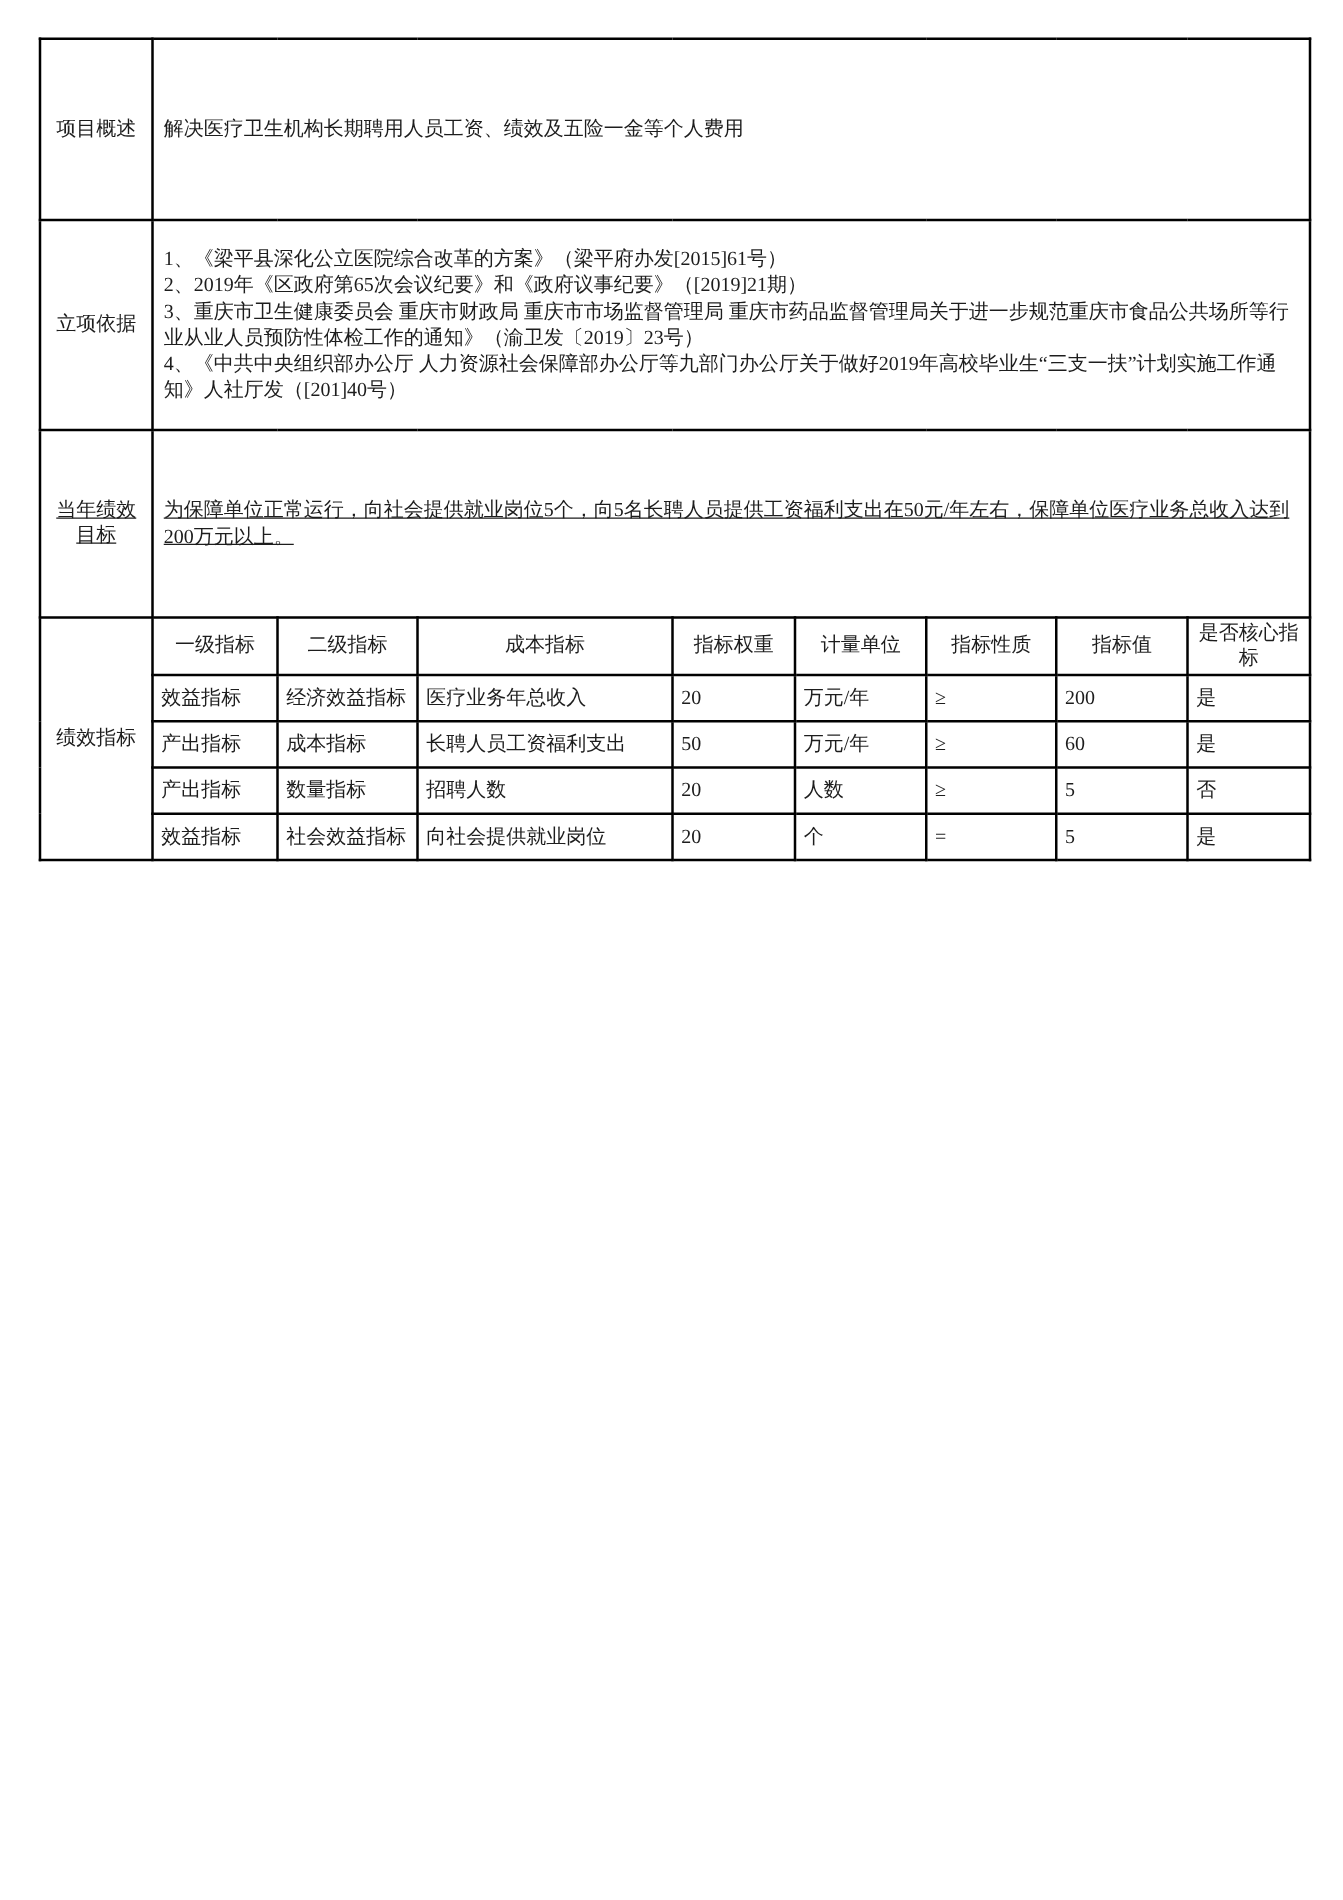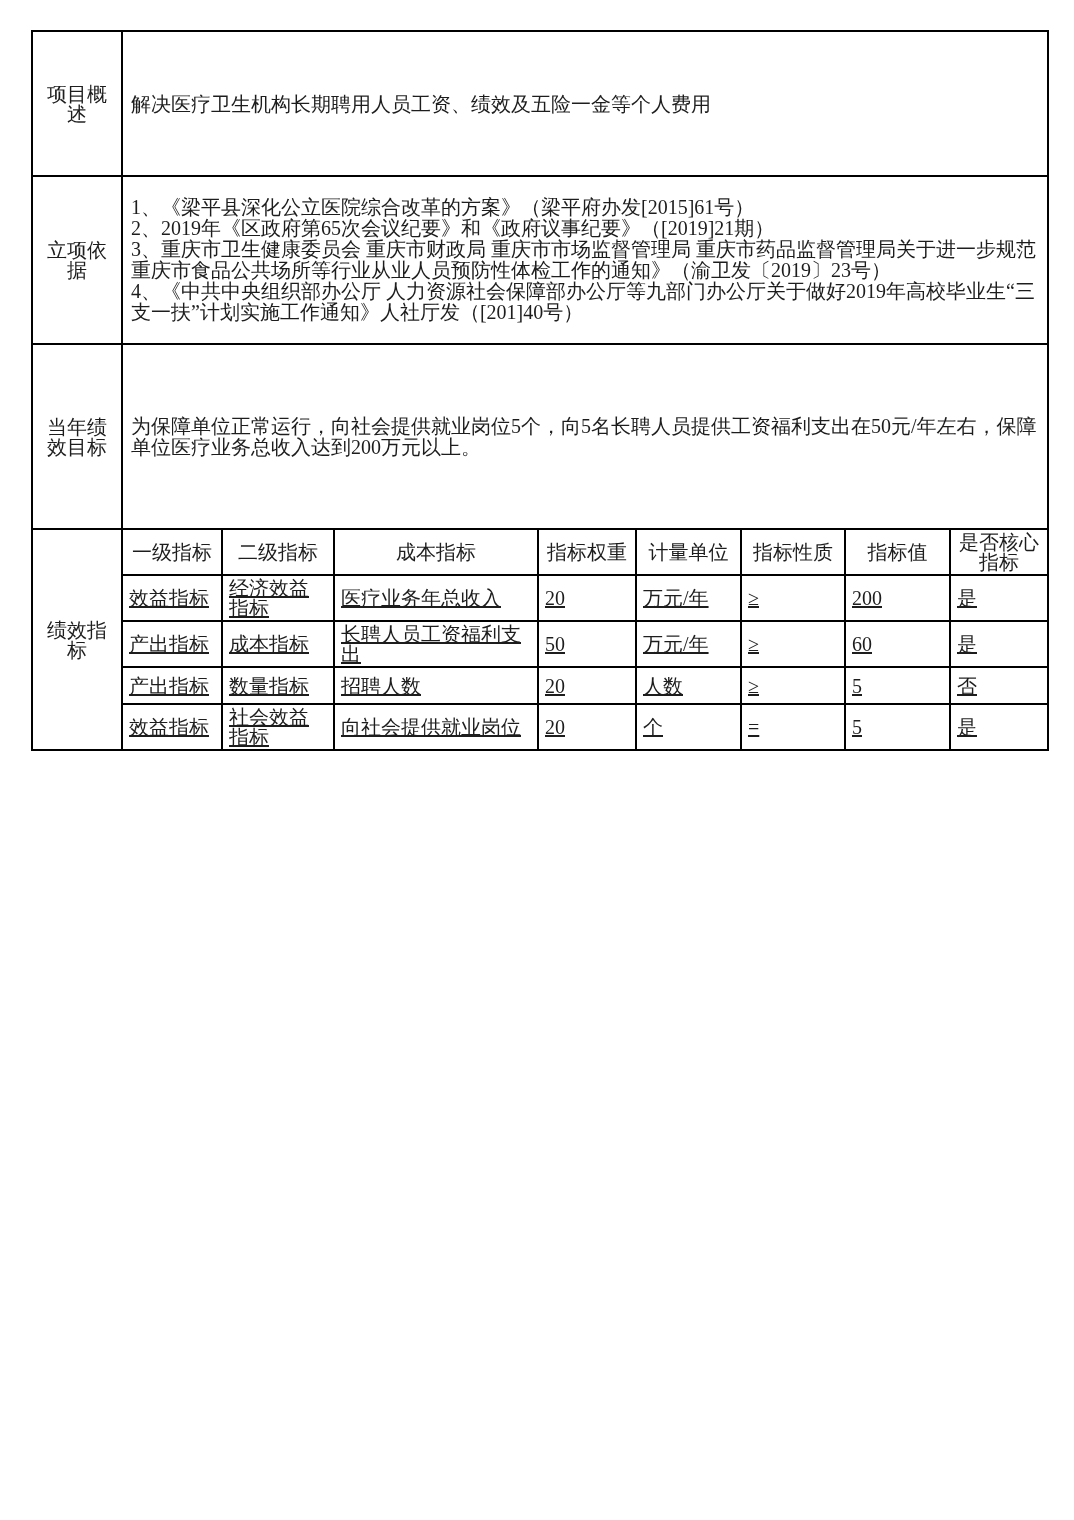--- a/index.html
+++ b/index.html
@@ -17,39 +17,39 @@
   }
   table.doc {
     border-collapse: collapse;
     table-layout: fixed;
     width: 1016px;
     margin: 30px 0 0 31px;
   }
   td, th {
     border: 2px solid #000000;
     vertical-align: middle;
-    font-size: 20px;
+    font-size: 16px;
     font-weight: normal;
     padding: 2px 6px;
     line-height: 20px;
     overflow: hidden;
   }
   .label-cell {
     text-align: center;
     padding: 2px 8px;
   }
   .content-cell {
     text-align: left;
     padding: 20px 8px;
   }
   tr.r-overview  { height: 145px; }
   tr.r-basis     { height: 143px; }
-  tr.r-goal      { height: 185px; }
+  tr.r-goal      { height: 150px; text-decoration: underline; }
   tr.r-ind-head  { height: 44px;  }
-  tr.r-ind       { height: 37px; text-decoration: underline;  }
+  tr.r-ind       { height: 37px;  }
   th.ind-head {
     text-align: center;
     line-height: 20px;
   }
   td.ind-text   { text-align: left; }
   td.ind-center { }
   .basis-item { line-height: 21px; font-family: Liberation Serif, serif; }
   .goal-text  { line-height: 21px; }
 </style>
 </head>

